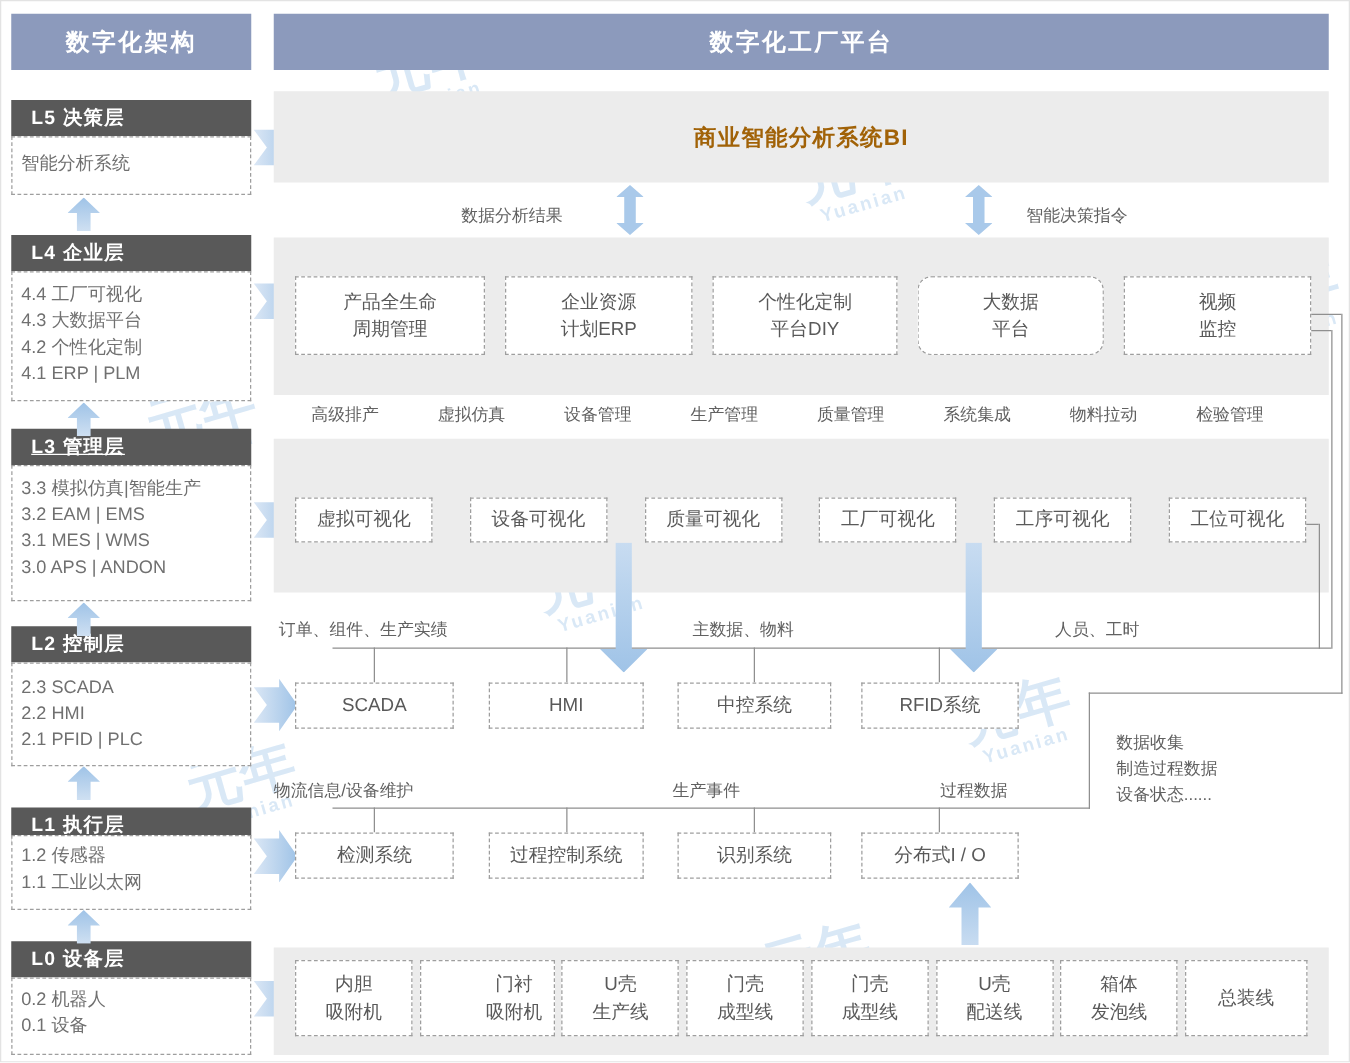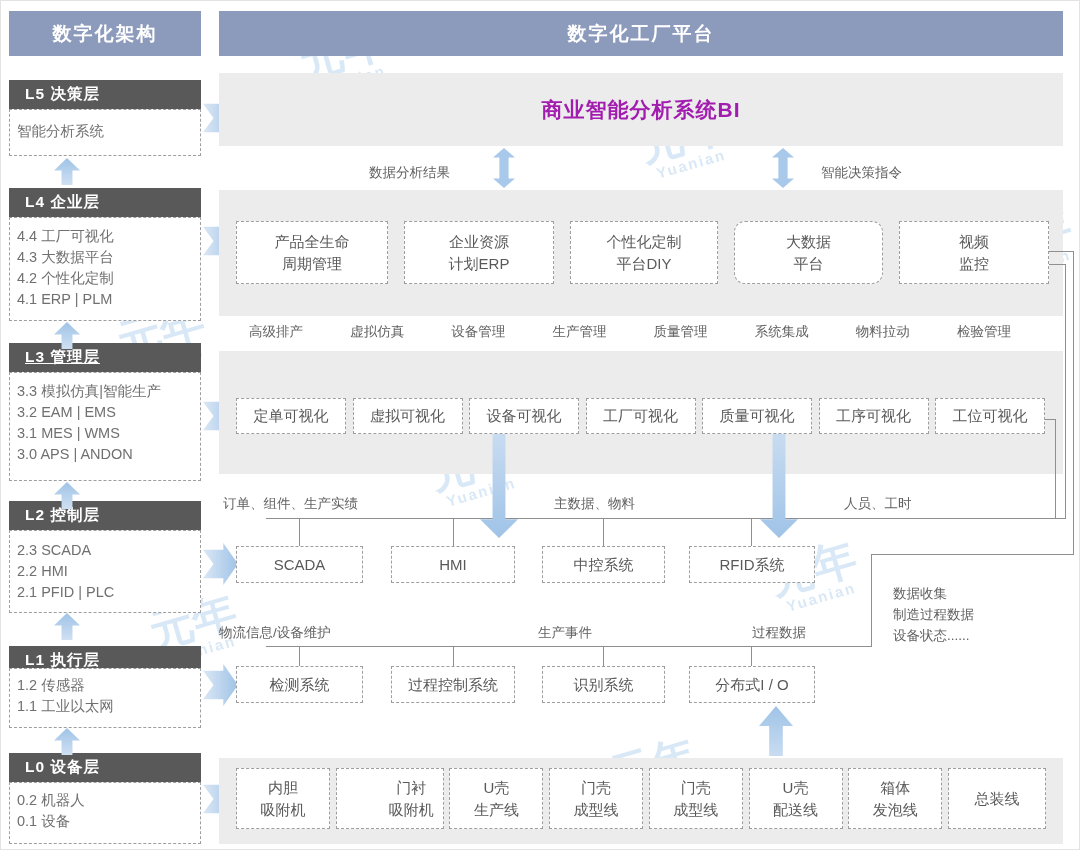--- a/index.html
+++ b/index.html
@@ -35,21 +35,21 @@
   .u-arrow{position:absolute;width:26px;height:27px;background:linear-gradient(180deg,#9fc3e7,#cfe0f2);
            clip-path:polygon(50% 0,100% 46%,71% 46%,71% 100%,29% 100%,29% 46%,0 46%);}
   .ud-arrow{position:absolute;width:22px;height:40px;background:#a9c9ea;
            clip-path:polygon(50% 0,100% 24%,71% 24%,71% 76%,100% 76%,50% 100%,0 76%,29% 76%,29% 24%,0 24%);}
   .d-arrow{position:absolute;width:38px;height:104px;background:linear-gradient(180deg,#c8dcf1,#9fc3e7);
            clip-path:polygon(50% 100%,0 82%,33% 82%,33% 0,67% 0,67% 82%,100% 82%);}
   .bigup{position:absolute;width:34px;height:50px;background:linear-gradient(180deg,#9fc3e7,#c8dcf1);
            clip-path:polygon(50% 0,100% 40%,70% 40%,70% 100%,30% 100%,30% 40%,0 40%);}
   
   .bi{position:absolute;left:218px;width:844px;top:72px;height:73px;display:flex;align-items:center;
-      justify-content:center;color:#a21caf;font-size:21px;font-weight:bold;letter-spacing:1px;}
+      justify-content:center;color:#a16207;font-size:18px;font-weight:bold;letter-spacing:1px;}
   .note{position:absolute;color:#616161;font-size:13.5px;line-height:21px;white-space:nowrap;}
   
   .wm{position:absolute;transform:rotate(-16deg);color:rgba(130,180,226,0.30);font-weight:bold;
       text-align:center;pointer-events:none;line-height:1;}
   .wm .t1{font-size:44px;display:block;}
   .wm .t2{font-size:15px;display:block;letter-spacing:2px;}
 </style>
 </head>
 <body>
 
@@ -185,33 +185,30 @@
     <span>设备管理</span>
     <span>生产管理</span>
     <span>质量管理</span>
     <span>系统集成</span>
     <span>物料拉动</span>
     <span>检验管理</span>
   </div>
 
   <div class="boxrow" style="left:235px;top:397px;width:809px;">
     <div class="dbox" style="width:110px;height:36px;">
-        <span>定单可视化</span>
-      </div>
-    <div class="dbox" style="width:110px;height:36px;">
         <span>虚拟可视化</span>
       </div>
     <div class="dbox" style="width:110px;height:36px;">
         <span>设备可视化</span>
       </div>
     <div class="dbox" style="width:110px;height:36px;">
+        <span>质量可视化</span>
+      </div>
+    <div class="dbox" style="width:110px;height:36px;">
         <span>工厂可视化</span>
-      </div>
-    <div class="dbox" style="width:110px;height:36px;">
-        <span>质量可视化</span>
       </div>
     <div class="dbox" style="width:110px;height:36px;">
         <span>工序可视化</span>
       </div>
     <div class="dbox" style="width:110px;height:36px;">
         <span>工位可视化</span>
       </div>
   </div>
 
   <div class="slab" style="left:222px;top:494px;">订单、组件、生产实绩</div>

